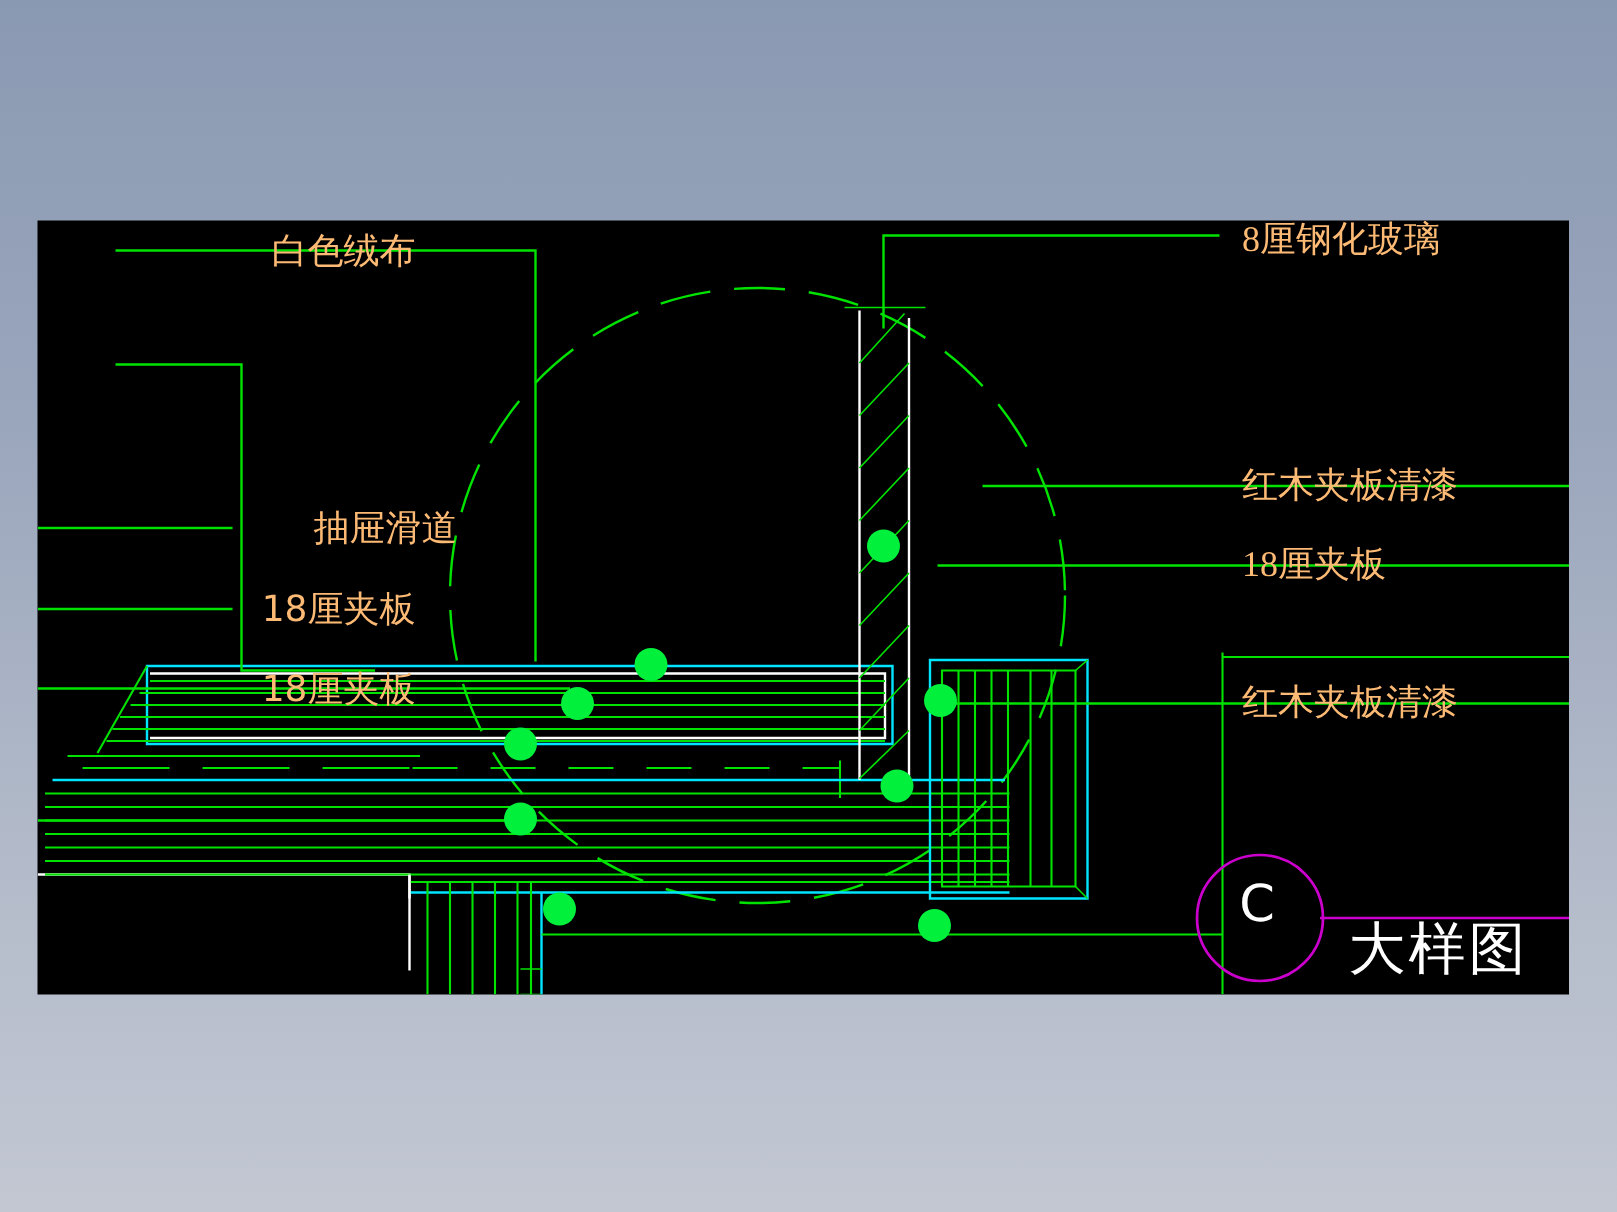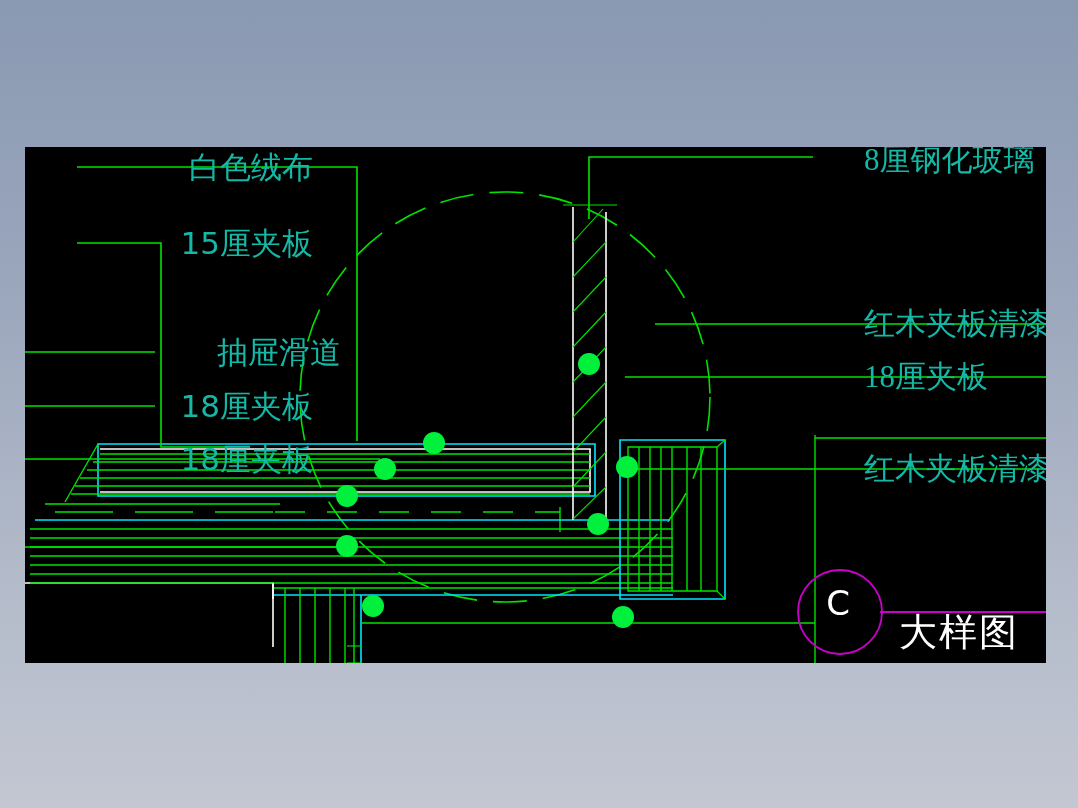--- a/index.html
+++ b/index.html
@@ -23,27 +23,26 @@
     background: #000000;
     overflow: hidden;
   }
   .cad-svg {
     position: absolute;
     left: 0;
     top: 0;
   }
   .label {
     position: absolute;
-    color: #14b8a6;
-    font-family: "DejaVu Sans", "Liberation Sans", sans-serif;
-    font-size: 31px;
+    color: #fdba74;
+    font-family: "DejaVu Sans", "Liberation Sans", sans-serif;
+    font-size: 24px;
     line-height: 30px;
     white-space: nowrap;
     letter-spacing: 0px;
-    margin-left: 36px;
   }
   .label-left { text-align: right; }
   .label-right { text-align: left; font-family: Liberation Serif, serif; }
   .detail-tag {
     position: absolute;
     left: 740px;
     top: 410px;
     width: 280px;
     height: 106px;
   }
@@ -216,21 +215,20 @@
     </g>
   </svg>
 
   <div class="detail-tag">
     <span class="detail-letter">C</span>
     <span class="detail-cn">大样图</span>
   </div>
 
   <div class="label label-left" style="left:0px; top:5px; width:252px;">白色绒布</div>
 
-  <div class="label label-left" style="left:0px; top:81px; width:252px;">15厘夹板</div>
 
   <div class="label label-left" style="left:0px; top:190px; width:252px;padding-left:28px;">抽屉滑道</div>
 
   <div class="label label-left" style="left:0px; top:244px; width:252px;">18厘夹板</div>
 
   <div class="label label-left" style="left:0px; top:297px; width:252px;">18厘夹板</div>
 
 
   <div class="label label-right" style="left:803px; top:-2px;">8厘钢化玻璃</div>
 

